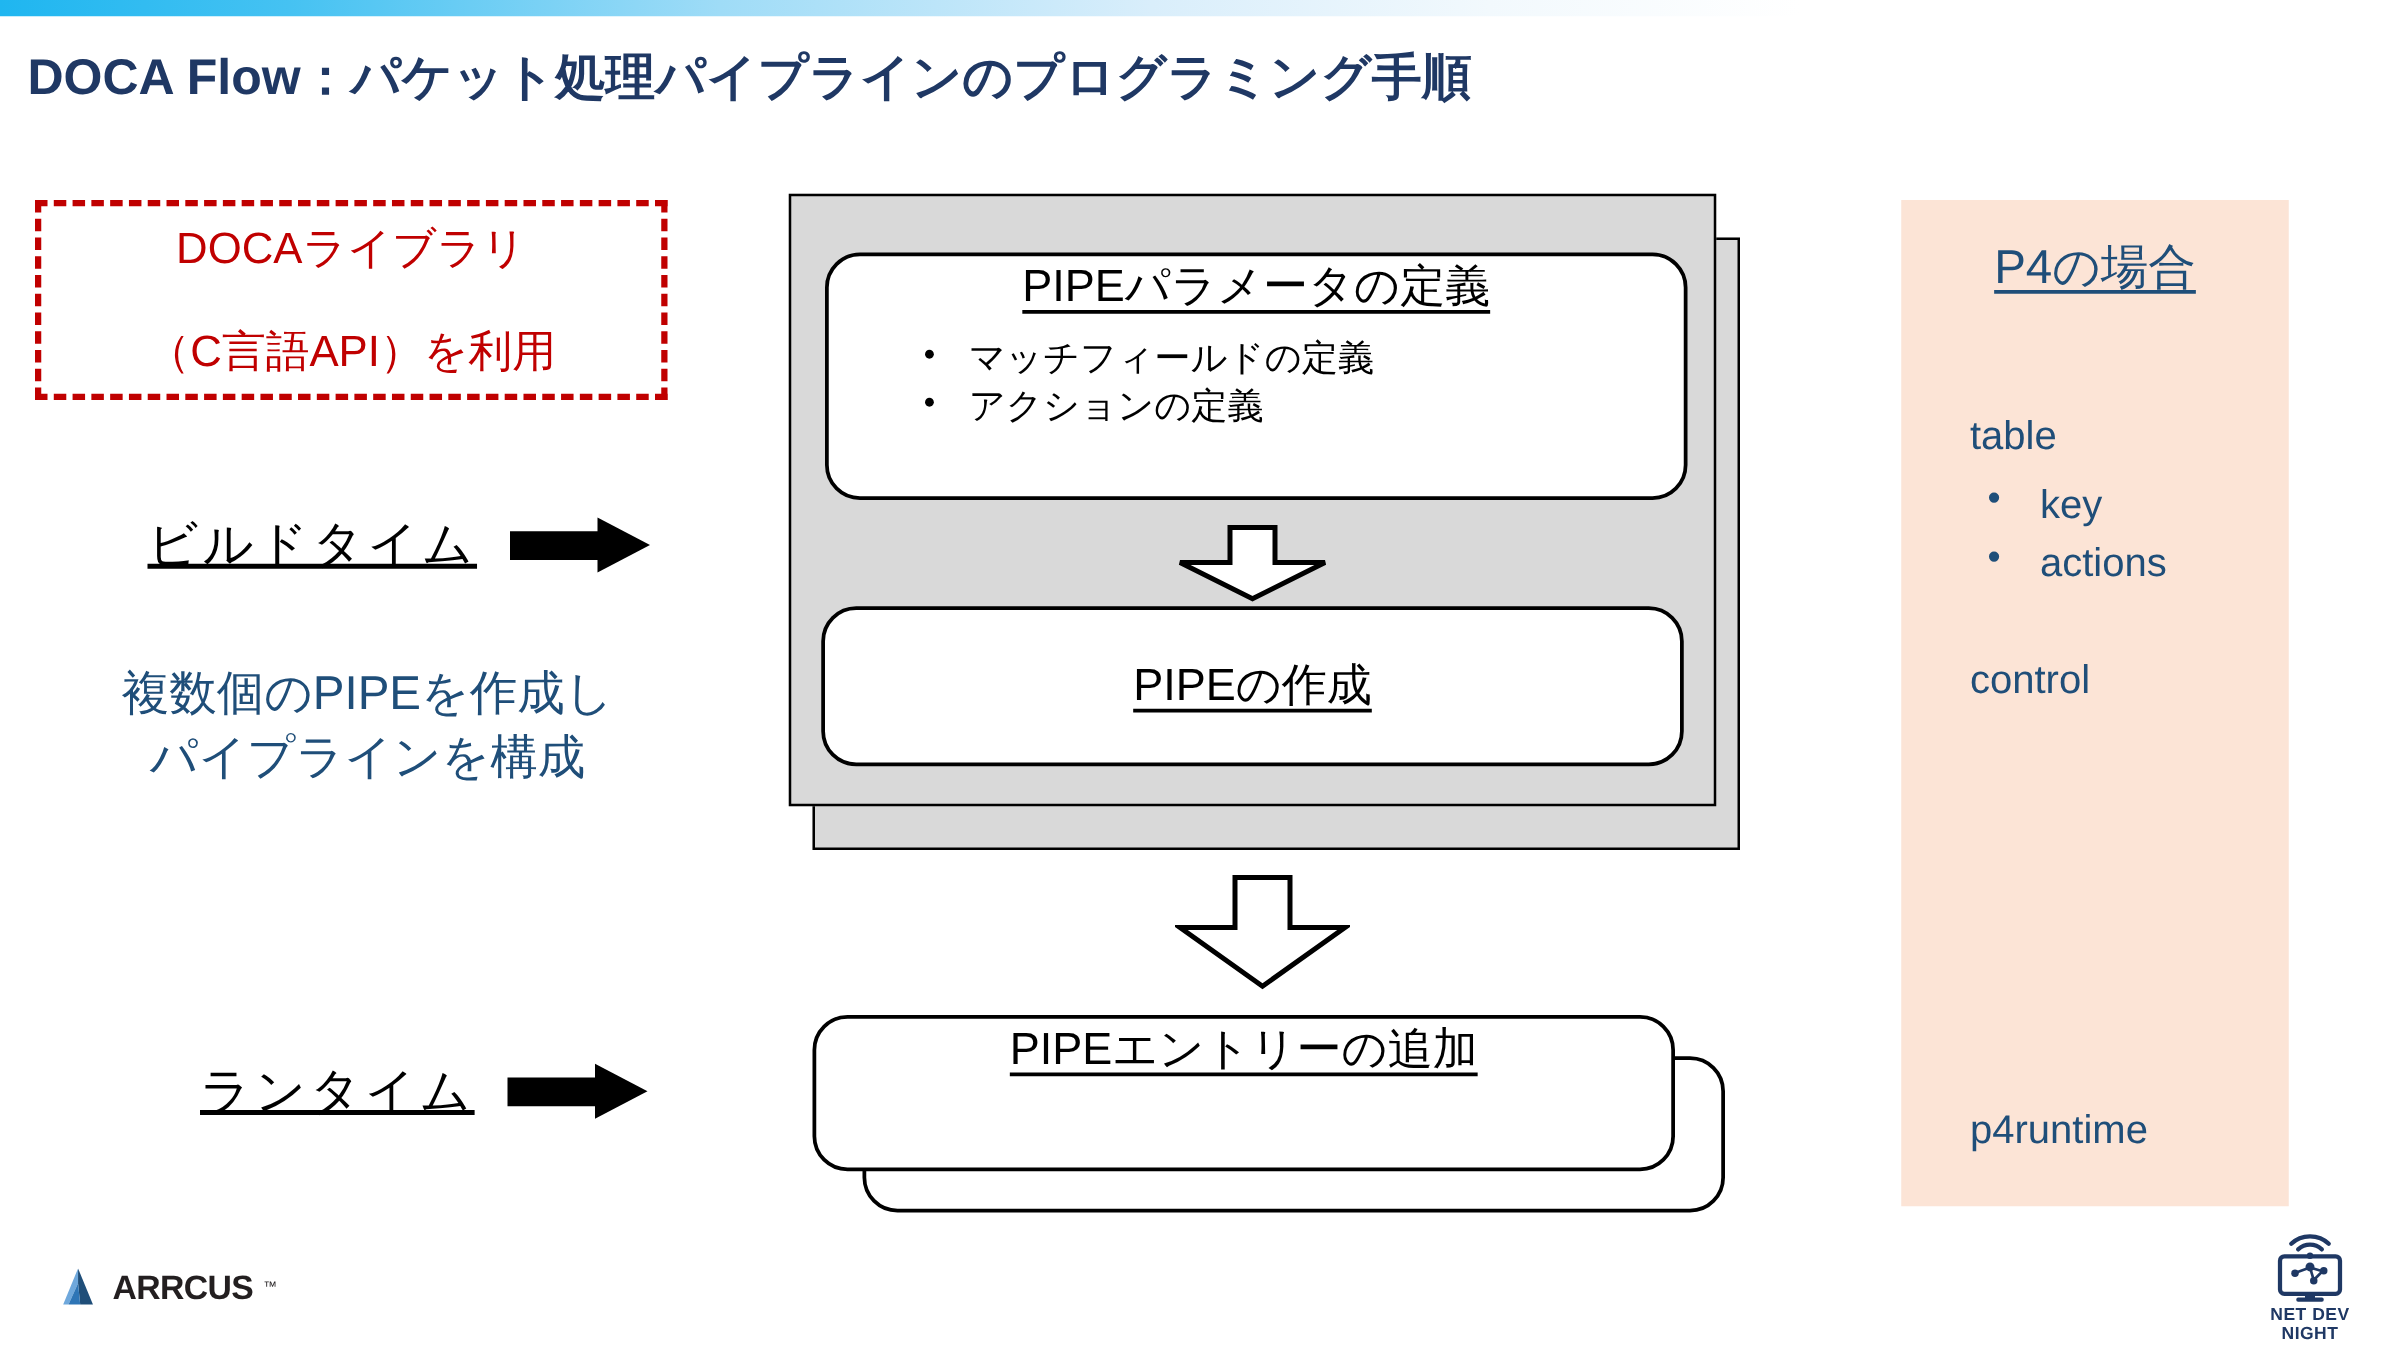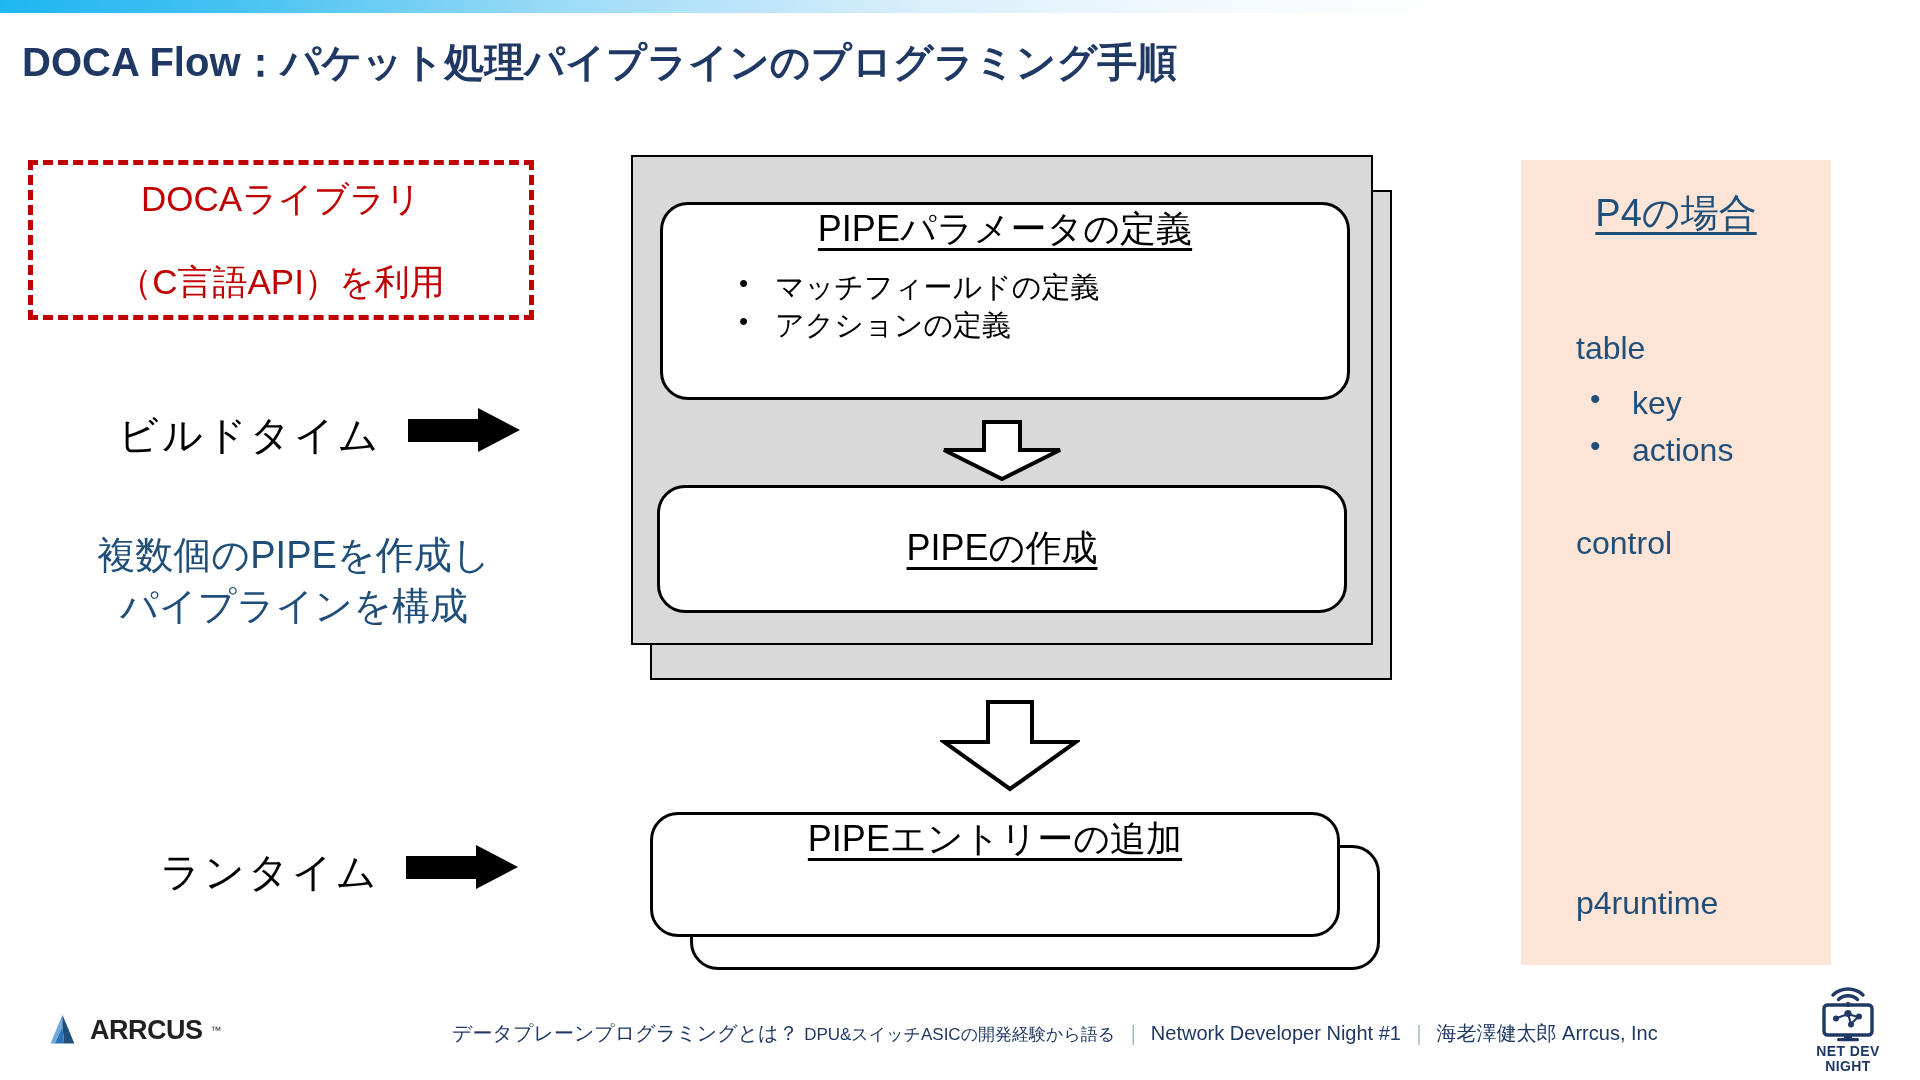--- a/index.html
+++ b/index.html
@@ -34,21 +34,21 @@
     box-sizing:border-box;
   }
   .dashed-box .txt{
     position:absolute;inset:0;
     display:flex;flex-direction:column;align-items:center;justify-content:center;
     color:#C00000;font-size:35px;line-height:1.35;text-align:center;white-space:nowrap;gap:36px;
   }
 
   
   .stage{
-    position:absolute;display:flex;gap:26px;
+    position:absolute;display:flex;align-items:center;gap:26px;text-decoration:underline;
   }
   .stage .lbl{
     font-size:40px;color:#000000;letter-spacing:3px;white-space:nowrap;
   }
   .rarrow{
     position:relative;width:112px;height:44px;flex:0 0 auto;
   }
   .rarrow .shaft{
     position:absolute;left:0;top:11px;width:72px;height:23px;background:#000;
   }
@@ -236,23 +236,20 @@
   <div class="arrcus">
     <svg class="mark" viewBox="0 0 40 40">
       <polygon points="3,36 17,2 17,16 8,36" fill="#6FA8DC"></polygon>
       <polygon points="17,2 31,36 19,36 17,16" fill="#1F4E79"></polygon>
       <polygon points="8,36 17,16 19,36" fill="#2E75B6"></polygon>
     </svg>
     <span class="word">ARRCUS</span>
     <span class="tm">™</span>
   </div>
 
-  <div class="footer-text">
-    <span>データプレーンプログラミングとは？ </span><span class="small">DPU&amp;スイッチASICの開発経験から語る</span><span class="sep">｜</span><span>Network Developer Night #1</span><span class="sep">｜</span><span>海老澤健太郎 Arrcus, Inc</span>
-  </div>
 
   <div class="ndn">
     <svg width="74" height="58" viewBox="0 0 74 58">
       <path d="M22 11 C30 3, 44 3, 52 11" fill="none" stroke="#1F3864" stroke-width="3.4" stroke-linecap="round"></path>
       <path d="M27.5 15.5 C33 10.5, 41 10.5, 46.5 15.5" fill="none" stroke="#1F3864" stroke-width="3.4" stroke-linecap="round"></path>
       <circle cx="37" cy="20.5" r="2.6" fill="#1F3864"></circle>
       <rect x="13" y="21" width="48" height="30" rx="3.5" fill="none" stroke="#1F3864" stroke-width="3.4"></rect>
       <line x1="26" y1="34" x2="37" y2="30" stroke="#1F3864" stroke-width="2.1"></line>
       <line x1="37" y1="30" x2="47" y2="33" stroke="#1F3864" stroke-width="2.1"></line>
       <line x1="37" y1="30" x2="40" y2="40" stroke="#1F3864" stroke-width="2.1"></line>

